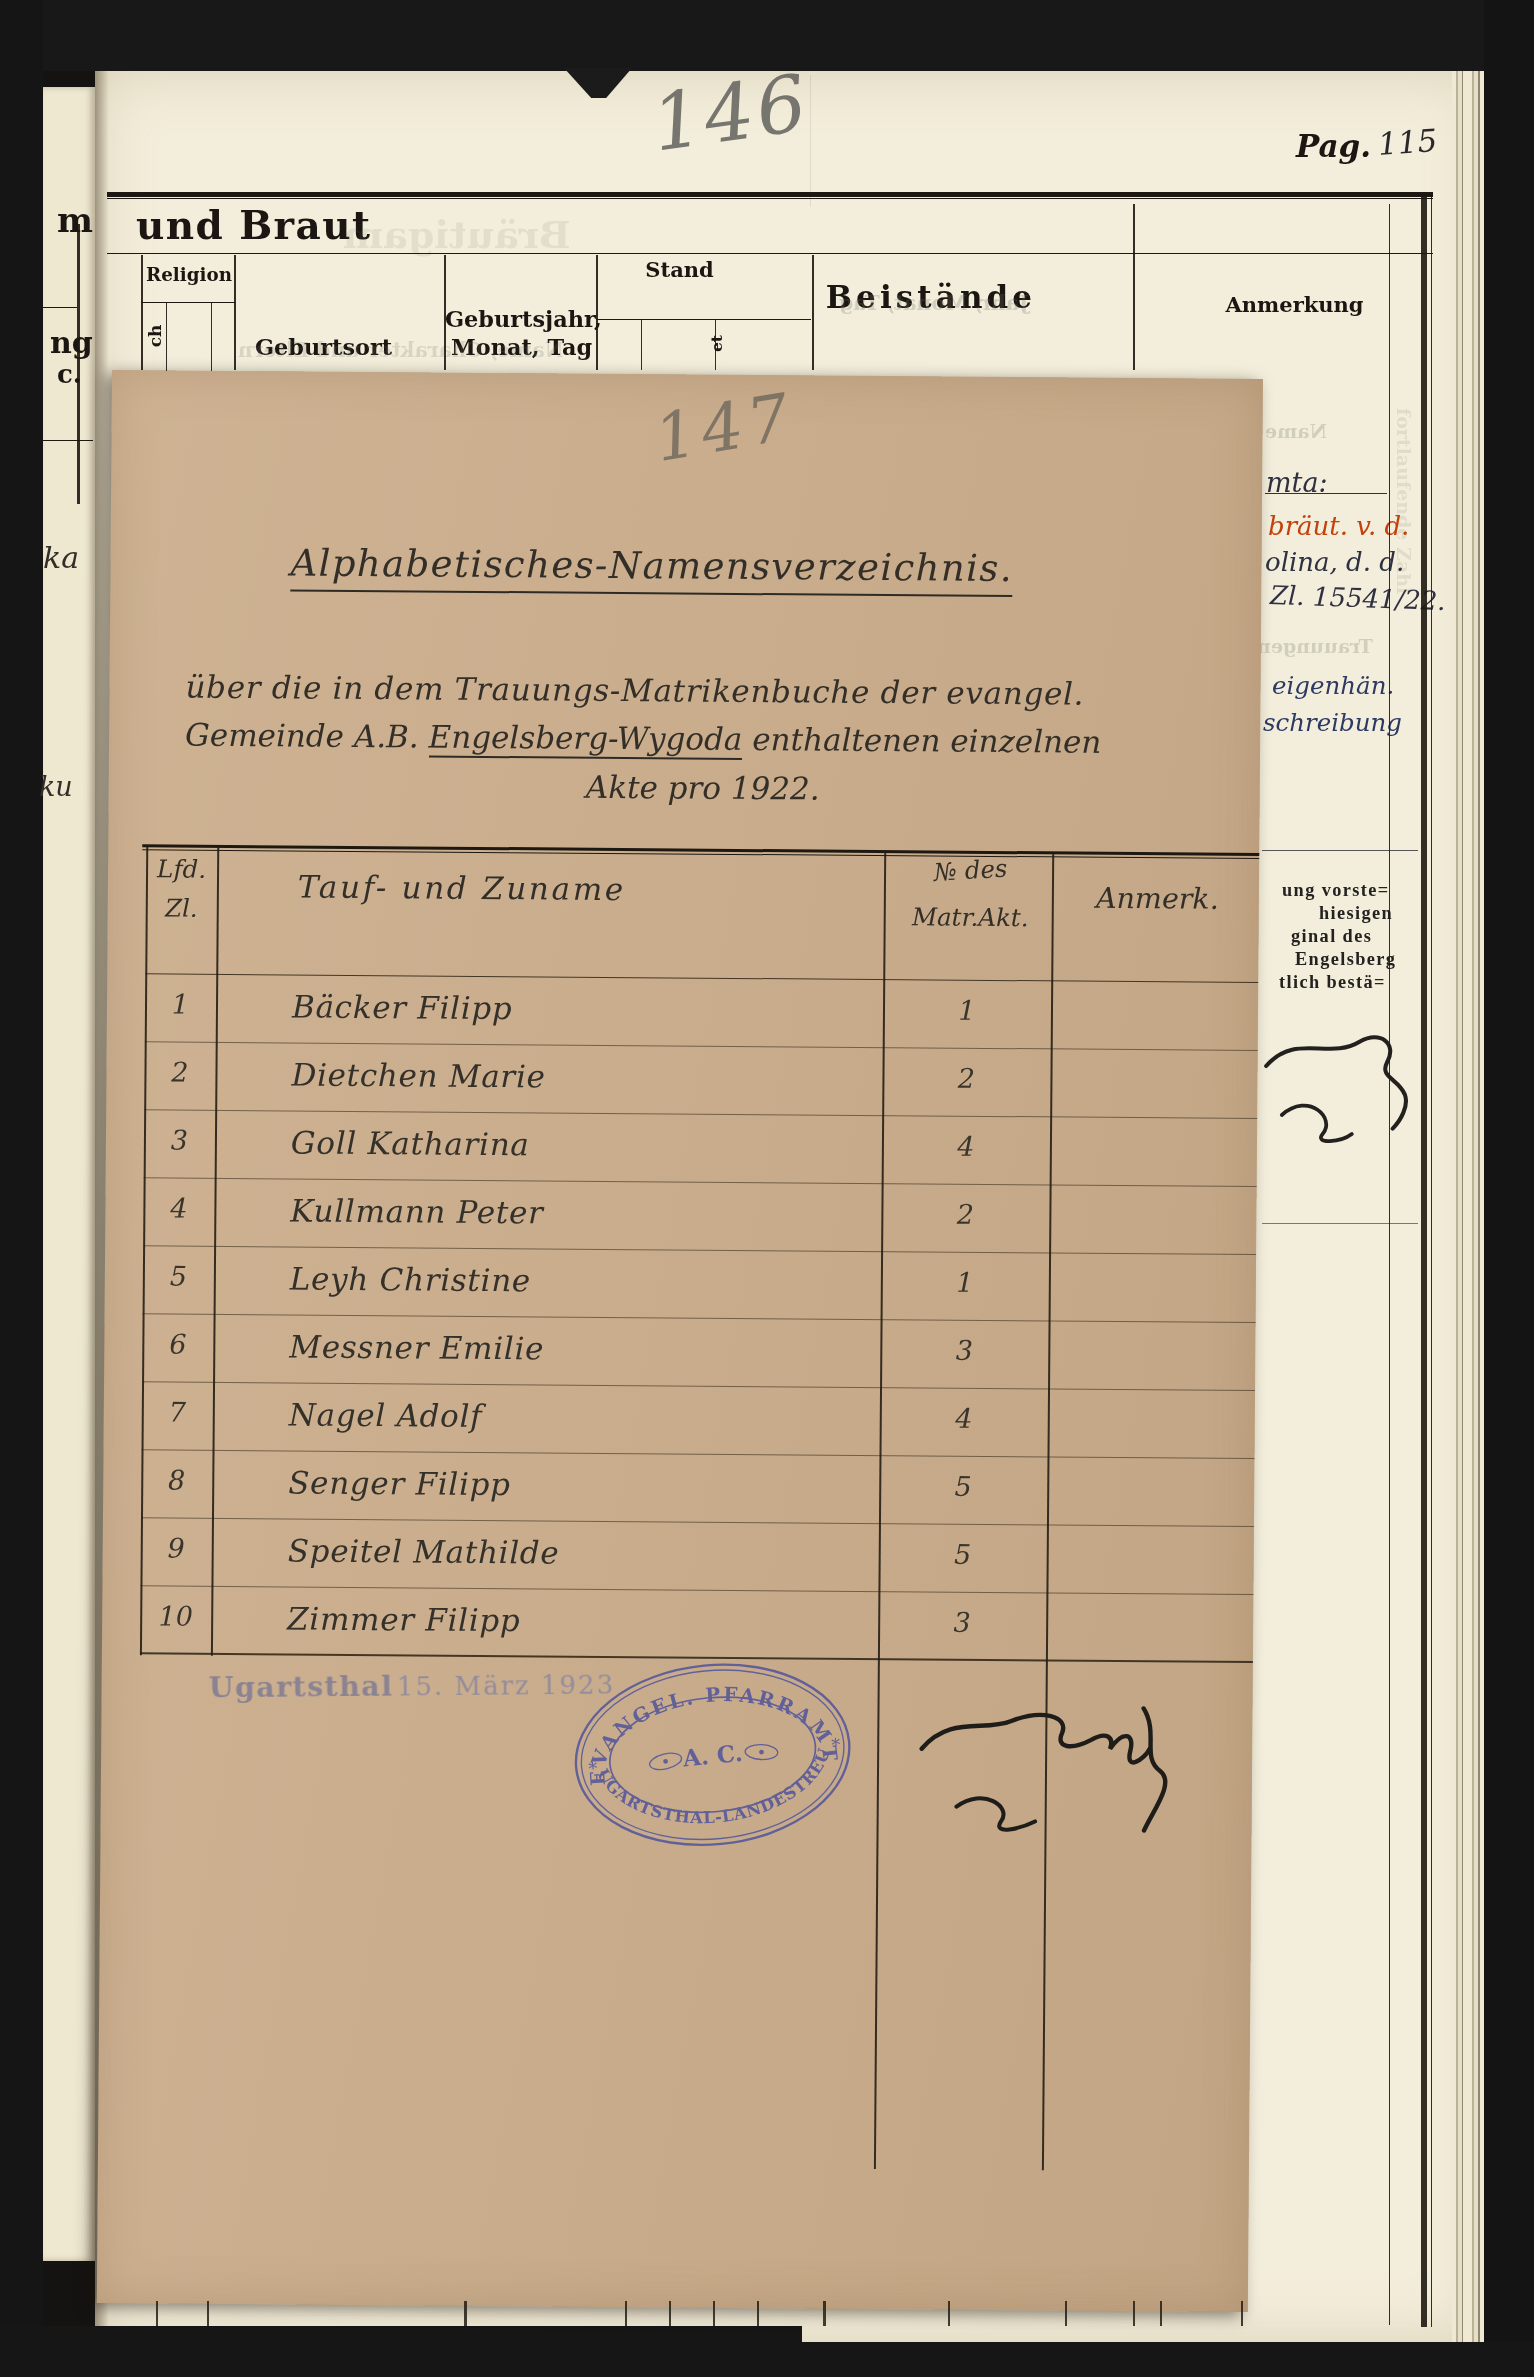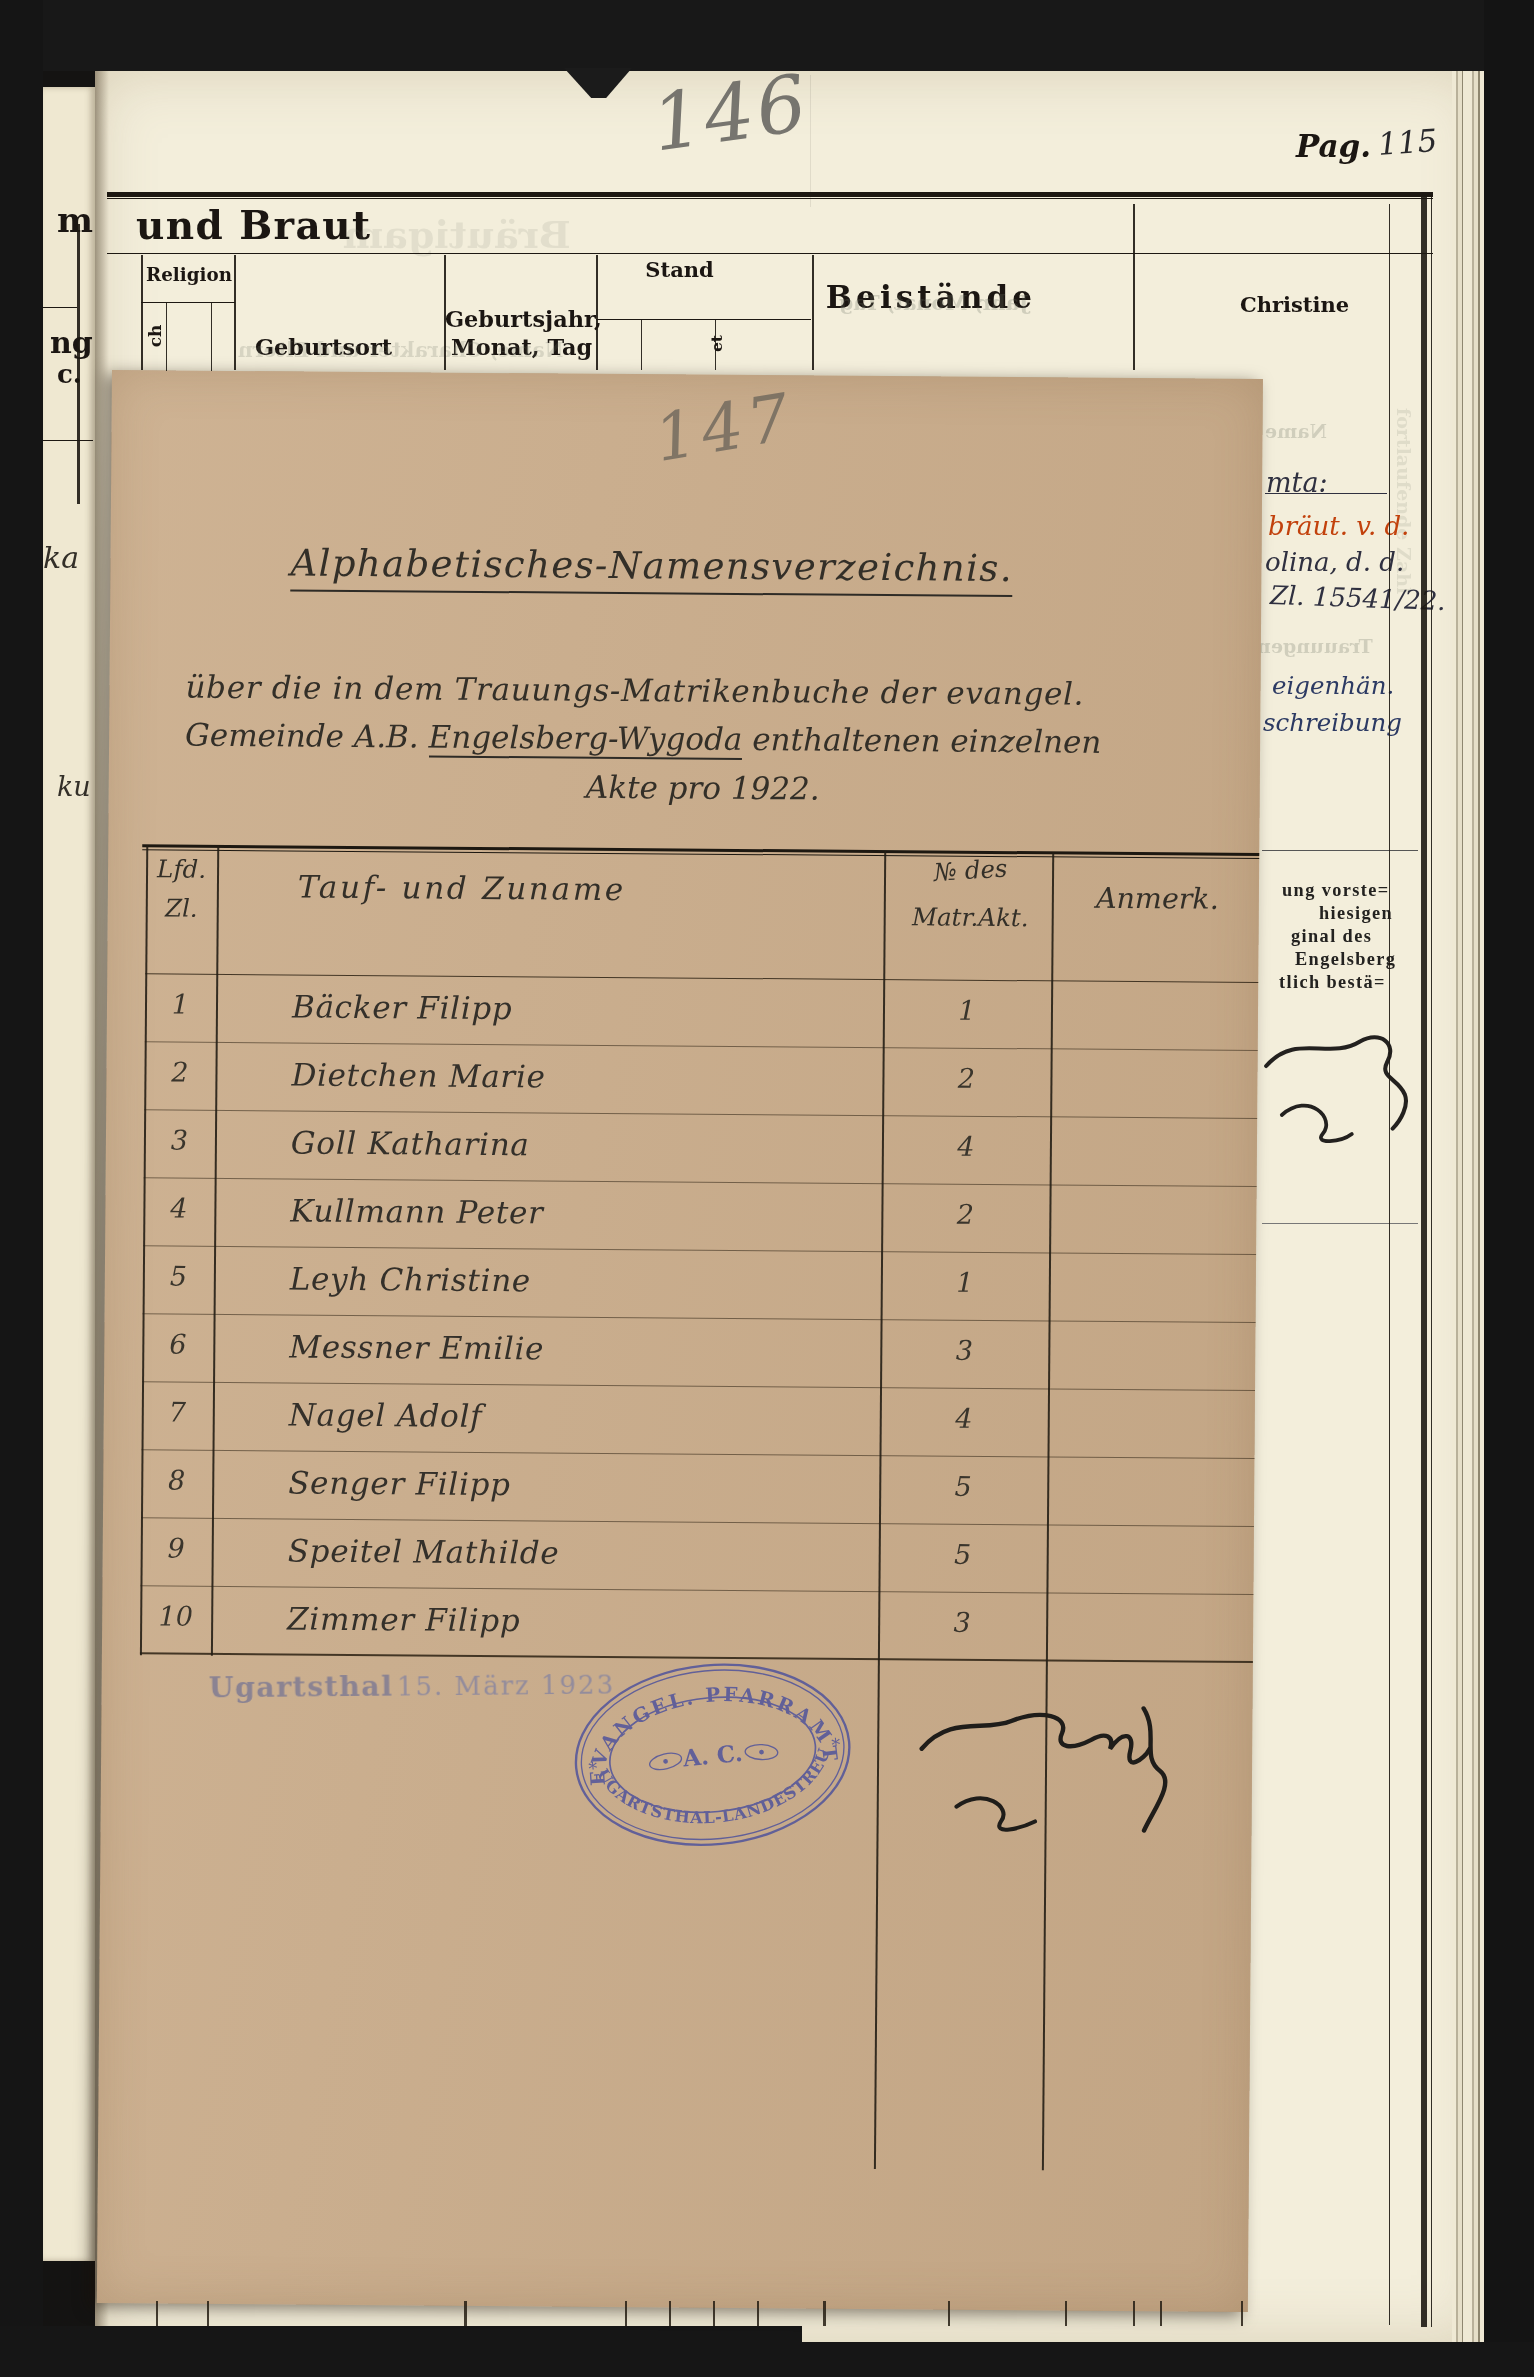--- a/index.html
+++ b/index.html
@@ -60,38 +60,38 @@
   <div class="abs print" style="left:1296px;top:128px;font-size:31px;font-style:italic;">Pag.</div>
   <div class="abs hw" style="left:1378px;top:124px;font-size:31px;transform:rotate(-4deg);color:#29292c;">115</div>
 
   <div class="abs print" style="left:136px;top:202px;font-size:39px;letter-spacing:1.4px;">und Braut</div>
   <div class="abs print ctr" style="left:143px;top:264px;width:92px;font-size:18.3px;">Religion</div>
   <div class="abs print ctr" style="left:254px;top:334px;width:139px;font-size:22.4px;">Geburtsort</div>
   <div class="abs print ctr" style="left:445px;top:306px;width:153px;font-size:22.4px;">Geburtsjahr,</div>
   <div class="abs print ctr" style="left:445px;top:334px;width:153px;font-size:22.4px;">Monat, Tag</div>
   <div class="abs print ctr" style="left:625px;top:257px;width:109px;font-size:21px;">Stand</div>
   <div class="abs print ctr" style="left:802px;top:279px;width:258px;font-size:31px;letter-spacing:4.1px;">Beistände</div>
-  <div class="abs print ctr" style="left:1196px;top:292px;width:197px;font-size:21px;">Christine</div>
+  <div class="abs print ctr" style="left:1196px;top:292px;width:197px;font-size:21px;">Anmerkung</div>
   <div class="abs print" style="left:144px;top:326px;font-size:17px;transform:rotate(-90deg);">ch</div>
   <div class="abs print" style="left:708px;top:334px;font-size:15.6px;transform:rotate(-90deg);">et</div>
 
   <div class="abs ghost" style="left:343px;top:212px;font-size:38px;opacity:.12;">Bräutigam</div>
   <div class="abs ghost" style="left:238px;top:338px;font-size:20.4px;opacity:.2;">Name, Charakter und Eltern</div>
   <div class="abs ghost" style="left:839px;top:291px;font-size:20.4px;">Jahr, Monat, Tag</div>
   <div class="abs ghost" style="left:1183px;top:406px;font-size:19px;">Ort</div>
   <div class="abs ghost" style="left:1181px;top:535px;font-size:19px;">der</div>
   <div class="abs ghost" style="left:1265px;top:420px;font-size:19px;">Name</div>
   <div class="abs ghost" style="left:1257px;top:635px;font-size:19px;">Trauungen</div>
   <div class="abs ghost" style="left:1393px;top:408px;font-size:19px;transform:none;writing-mode:vertical-rl;opacity:.14;height:292px;">fortlaufende Zahl</div>
 
   <div class="abs print" style="left:57px;top:200px;font-size:34px;">m</div>
   <div class="abs print" style="left:50px;top:325px;font-size:30px;">ng</div>
   <div class="abs print" style="left:57px;top:359px;font-size:26px;">c.</div>
   <div class="abs hw" style="left:43px;top:540px;font-size:30px;">ka</div>
-  <div class="abs hw" style="left:39px;top:771px;font-size:27px;margin-left:18px;">ku</div>
+  <div class="abs hw" style="left:39px;top:771px;font-size:27px;">ku</div>
 
   <div class="abs hw" style="left:1266px;top:467px;font-size:27px;color:#2f3040;text-align:right;">mta:</div>
   <div class="abs hw" style="left:1268px;top:511px;font-size:26px;color:#c2410c;">bräut. v. d.</div>
   <div class="abs hw" style="left:1265px;top:547px;font-size:26px;color:#2f3040;">olina, d. d.</div>
   <div class="abs hw" style="left:1270px;top:583px;font-size:26px;color:#2f3040;transform:rotate(2deg);">Zl. 15541/22.</div>
   <div class="abs hw" style="left:1272px;top:671px;font-size:24.5px;color:#2c3a63;">eigenhän.</div>
   <div class="abs hw" style="left:1263px;top:708px;font-size:24.5px;color:#2c3a63;">schreibung</div>
 
   <div class="abs typed" style="left:1282px;top:880px;">ung vorste=</div>
   <div class="abs typed" style="left:1299px;top:903px;margin-left:20px;">hiesigen</div>

